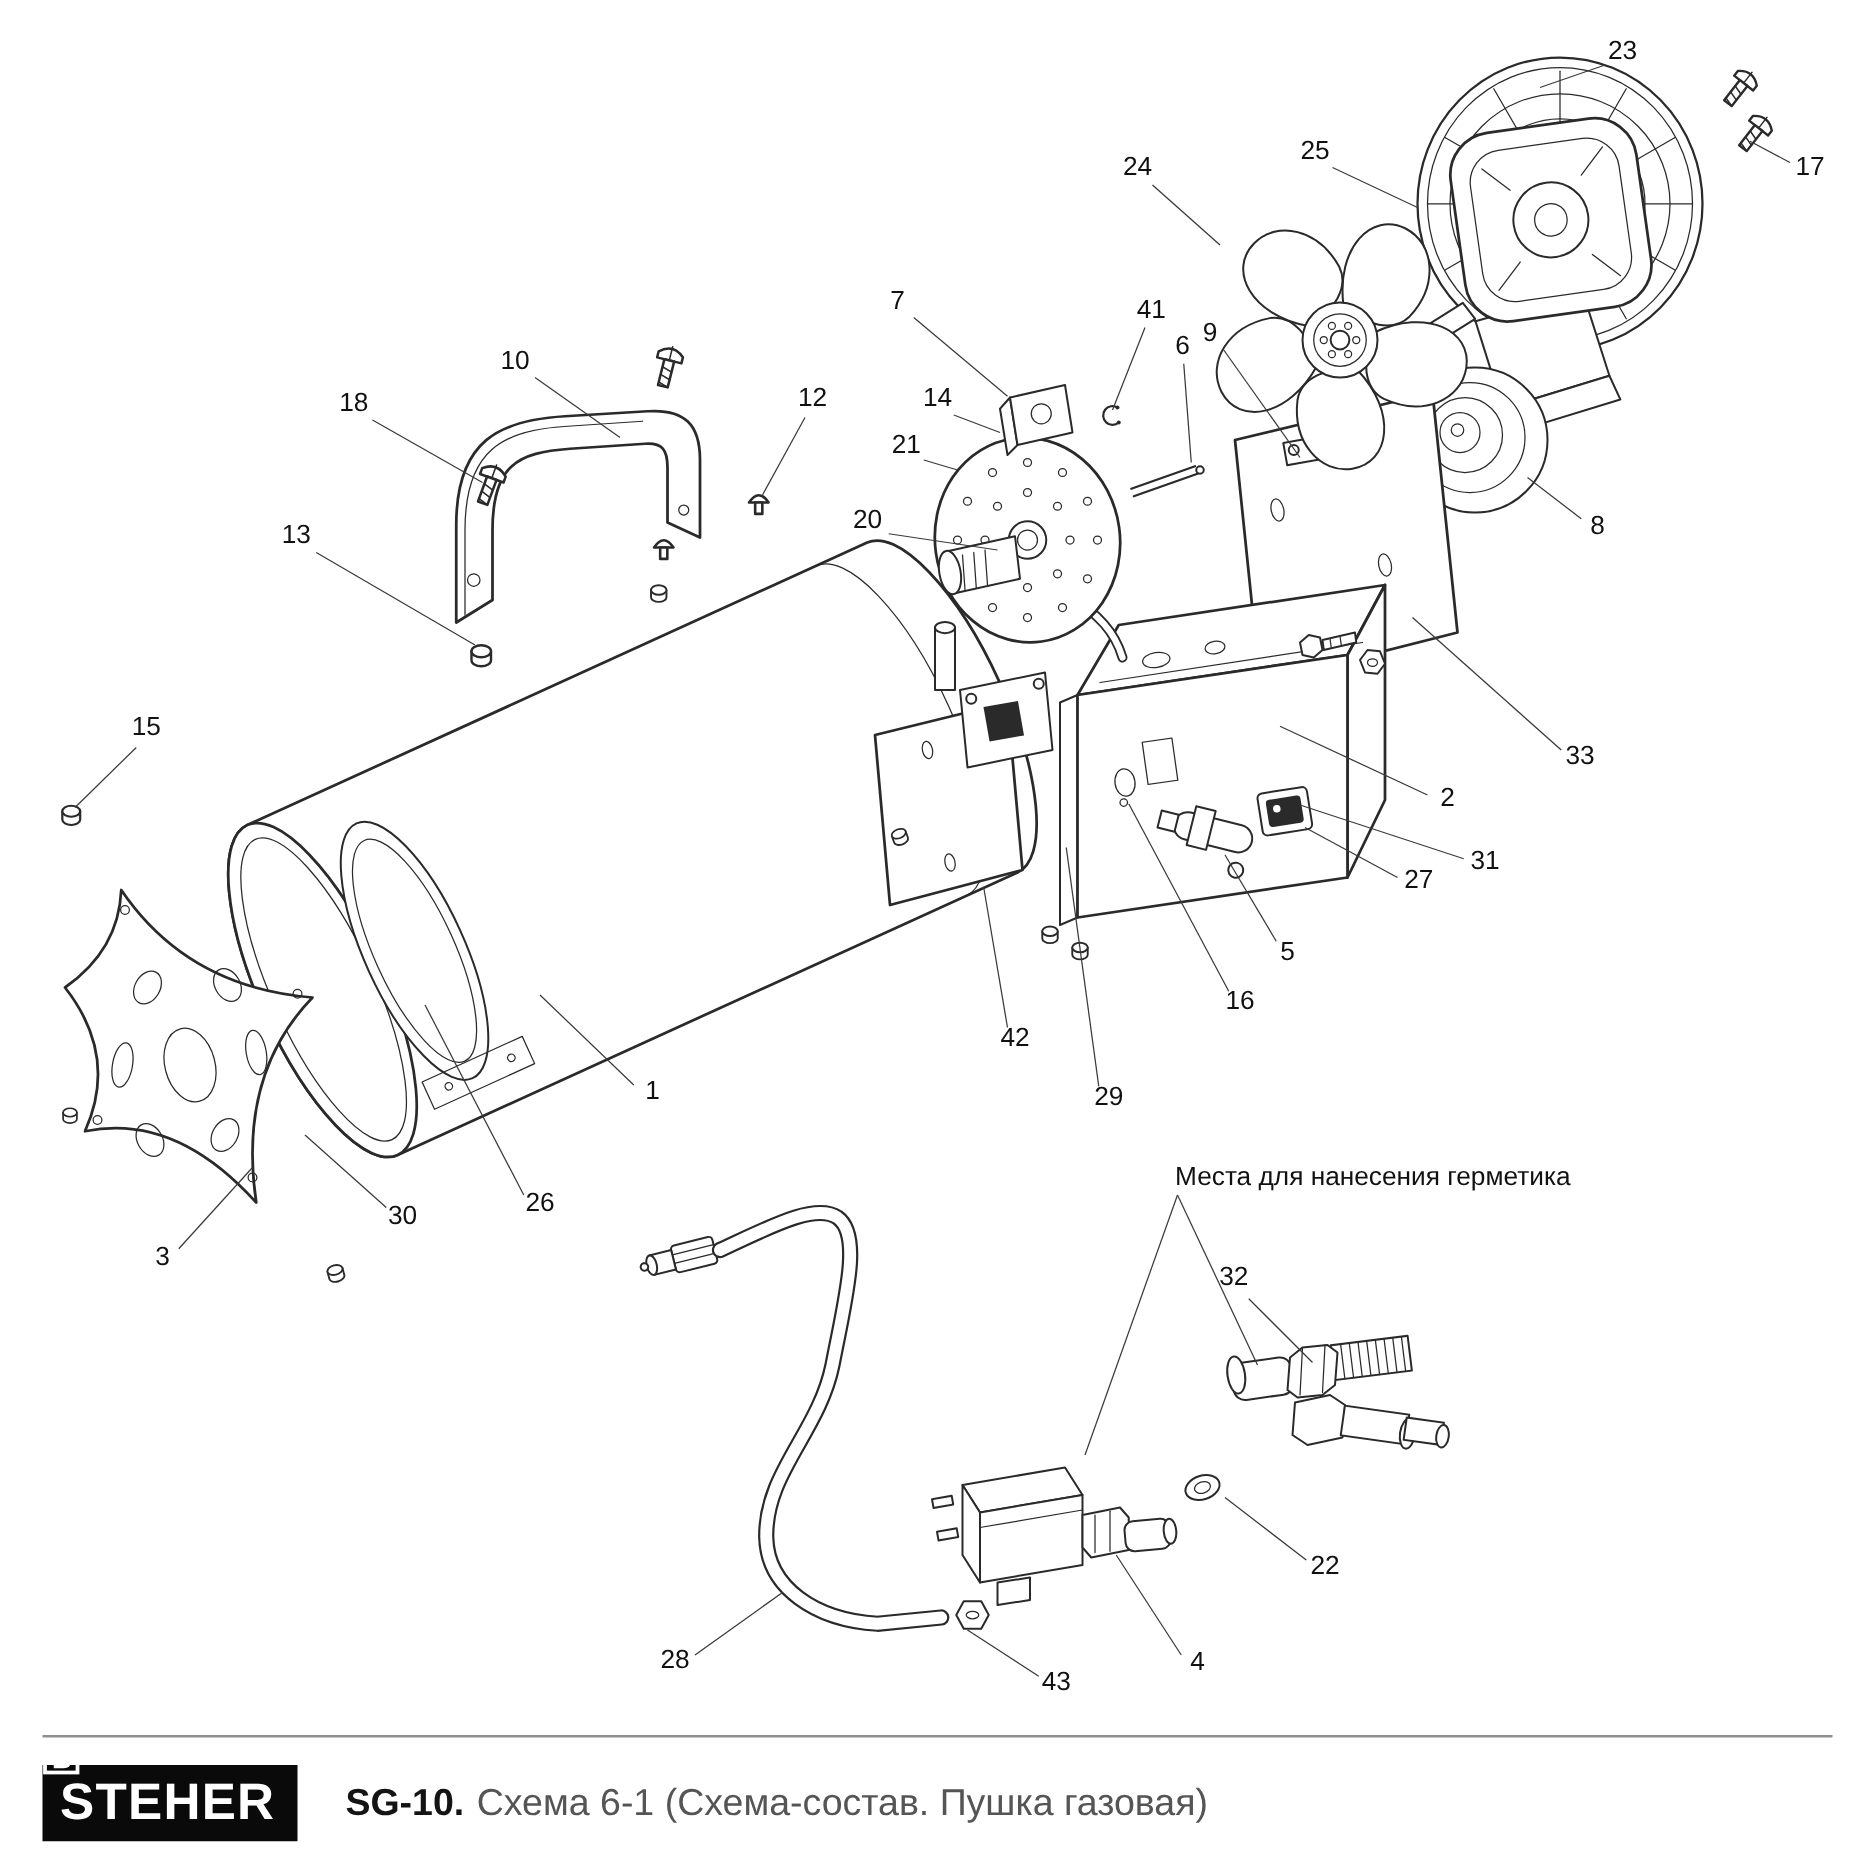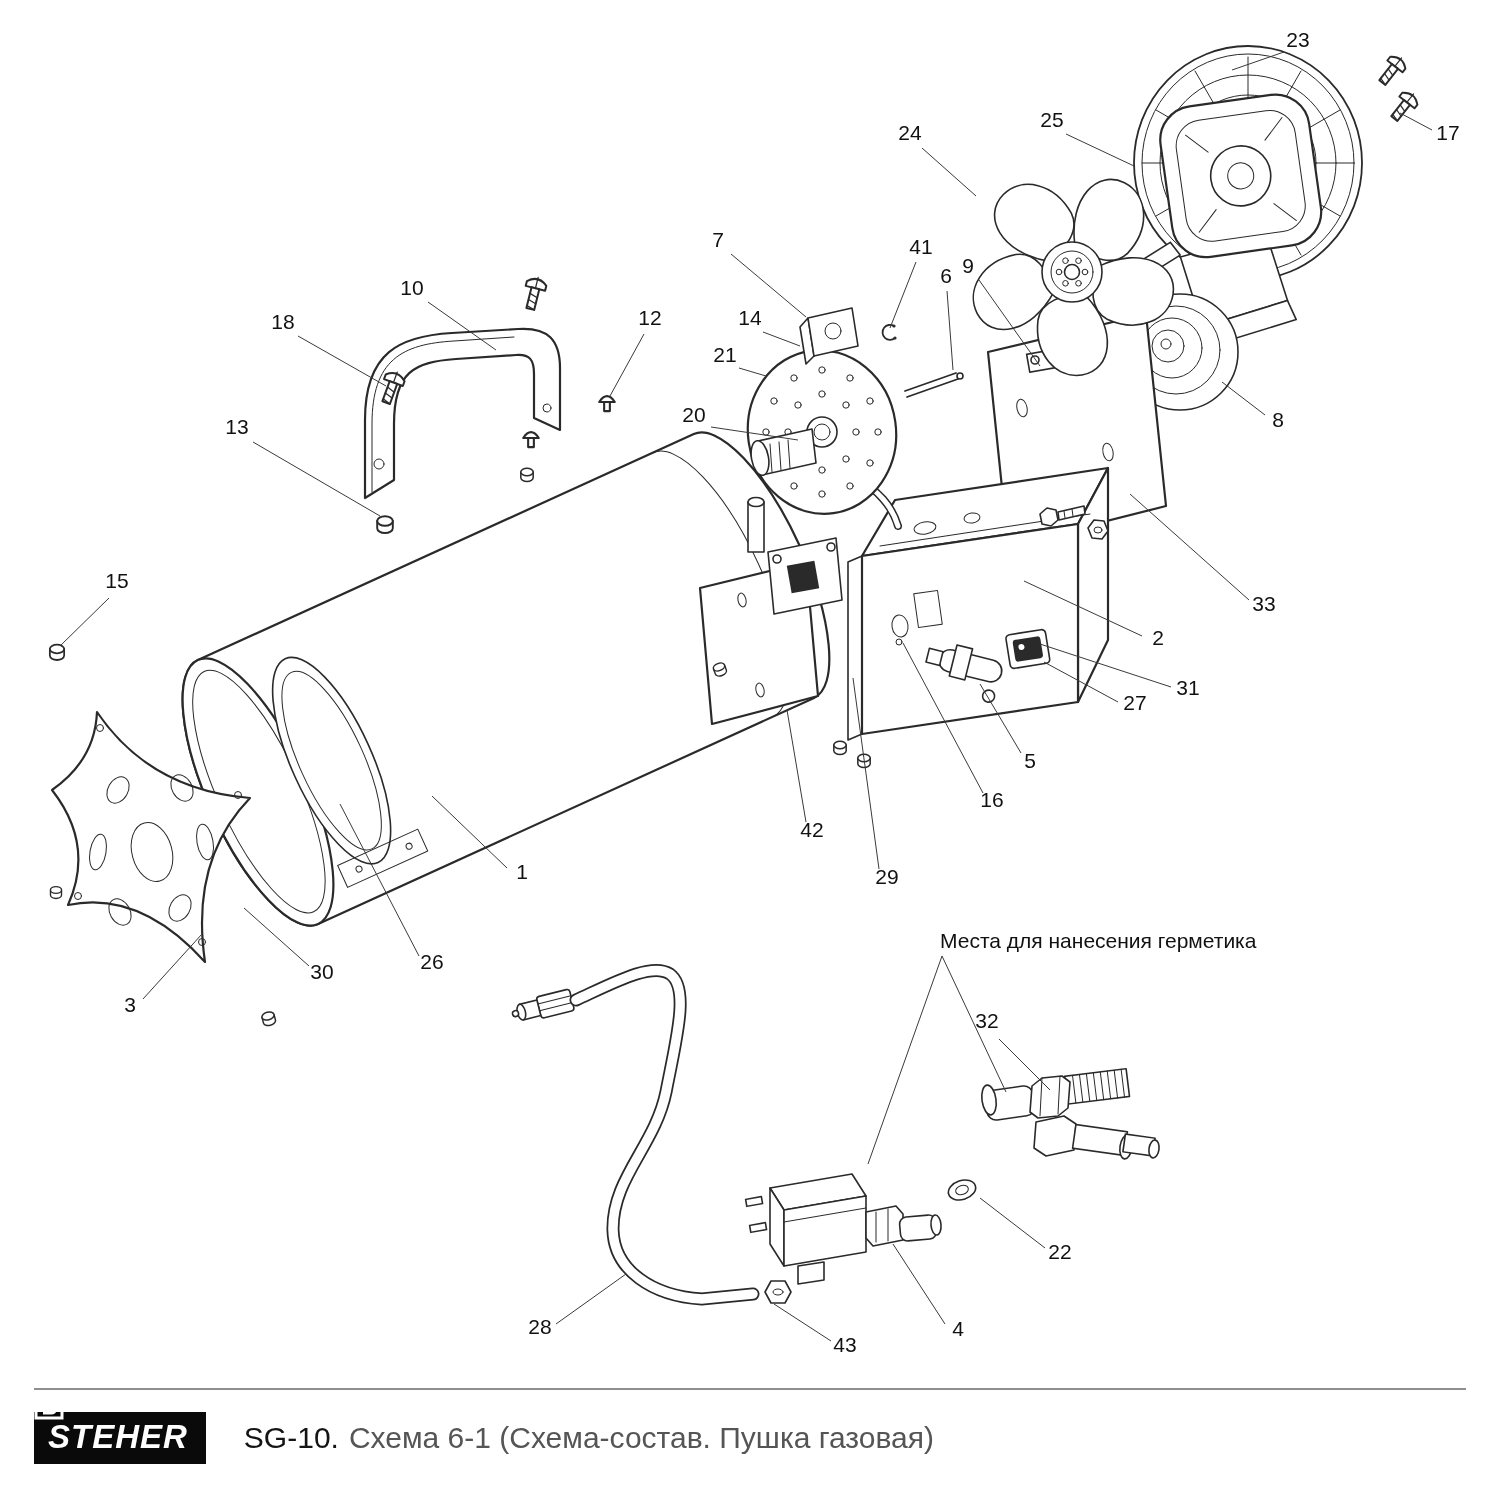--- a/index.html
+++ b/index.html
@@ -16,24 +16,24 @@
   .pipe-i{fill:none;stroke:#fff;stroke-width:5;stroke-linecap:round;}
   .tube-o{fill:none;stroke:#2a2a2a;stroke-width:13;stroke-linecap:round;}
   .tube-i{fill:none;stroke:#fff;stroke-width:9.5;stroke-linecap:round;}
   .leader{stroke:#3a3a3a;stroke-width:1;fill:none;}
   .callout-num{font:21px "Liberation Sans",sans-serif;fill:#111;text-anchor:middle;}
   .note{font:21px "Liberation Sans",sans-serif;fill:#111;}
   
   .footer{position:absolute;left:34px;right:34px;top:1388px;border-top:2px solid #8f8f8f;
           padding-top:22px;display:flex;align-items:center;gap:38px;}
   .logo{display:inline-flex;align-items:center;gap:10px;background:#0a0a0a;color:#fff;
-        padding:6px 18px 8px 14px;font-weight:bold;font-size:33px;letter-spacing:1px;font-style:italic;}
+        padding:6px 18px 8px 14px;font-weight:bold;font-size:41px;letter-spacing:1px;}
   .logo-icon{width:30px;height:30px;display:block;}
   .caption{font-size:30px;color:#555;}
-  .caption .model{font-weight:normal;color:#141414;margin-right:10px;}
+  .caption .model{font-weight:bold;color:#141414;margin-right:10px;}
 </style>
 </head>
 <body>
 
 <div class="page">
 
 <svg id="diagram-svg" width="1500" height="1500" viewBox="0 0 1500 1500">
 
   <defs>
     <g id="screw">

